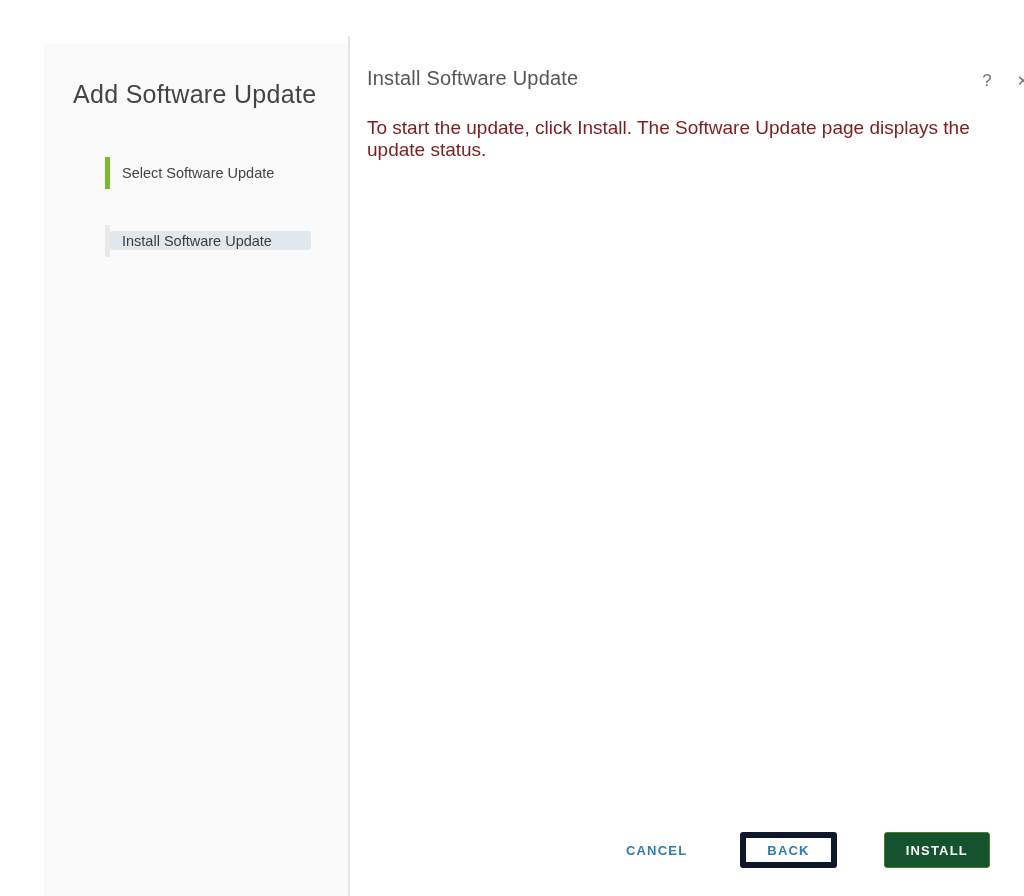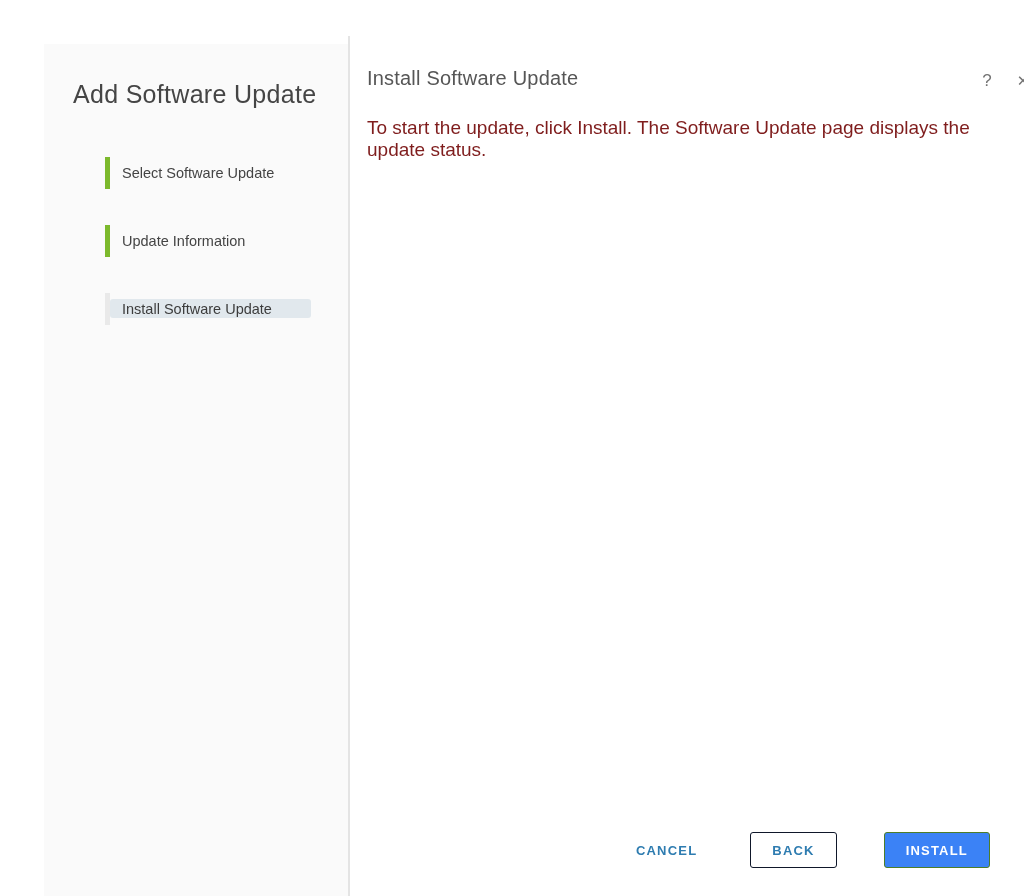--- a/index.html
+++ b/index.html
@@ -113,44 +113,40 @@
     display: flex; align-items: center; justify-content: center;
   }
   .btn-link {
     background: transparent;
     border: none;
     color: #2e7cb0;
     padding: 0 6px;
   }
   .btn-outline {
     background: #ffffff;
-    border: 1px solid #0f172a;
+    border: 6px solid #0f172a;
     color: #2e7cb0;
     padding: 0 21px;
   }
   .btn-primary {
-    background: #3b82f6;
+    background: #14532d;
     border: 1px solid #4e7d28;
     color: #ffffff;
     padding: 0 21px;
   }
 </style>
 </head>
 <body>
 
 <div class="sidebar">
   <div class="sidebar-title">Add Software Update</div>
   <div class="steps">
     <div class="step completed">
       <div class="bar"></div>
       <div class="step-label">Select Software Update</div>
-    </div>
-    <div class="step completed">
-      <div class="bar"></div>
-      <div class="step-label">Update Information</div>
     </div>
     <div class="step current">
       <div class="bar"></div>
       <div class="step-label">Install Software Update</div>
     </div>
   </div>
 </div>
 
 <div class="vline"></div>
 

